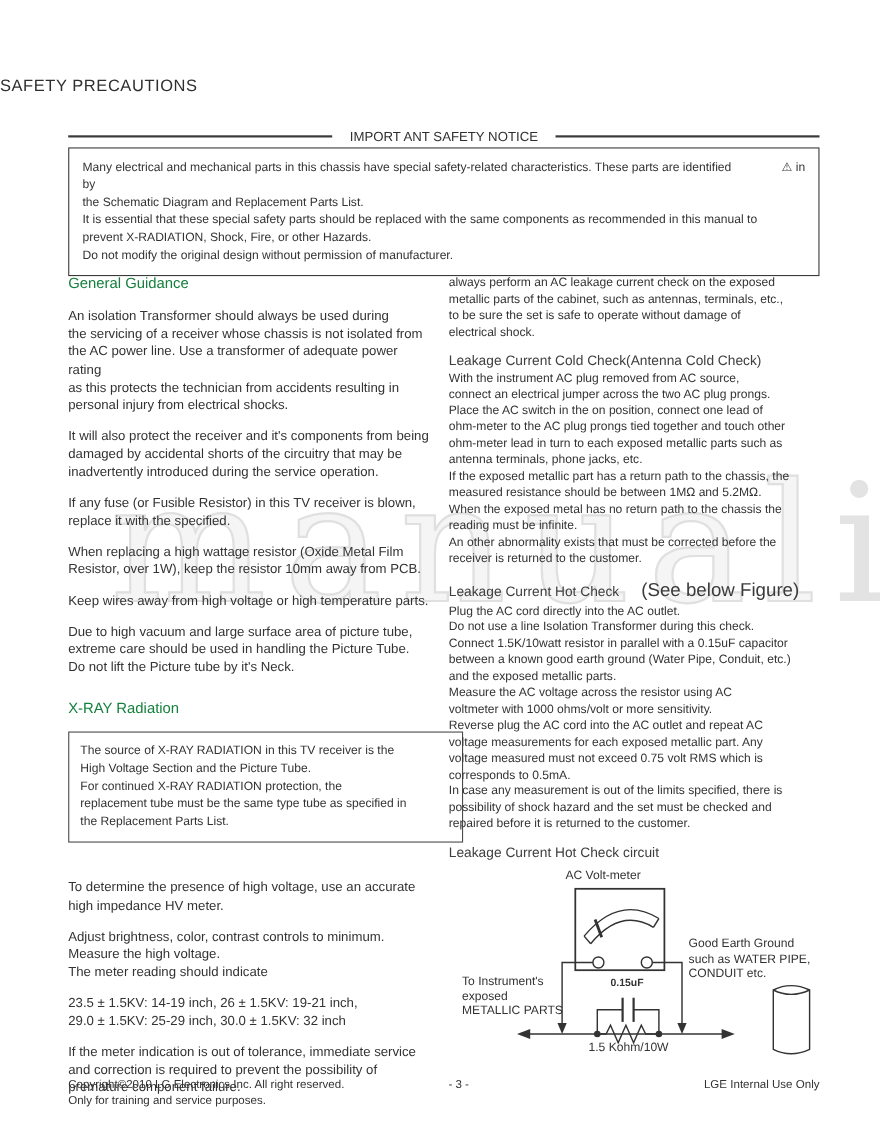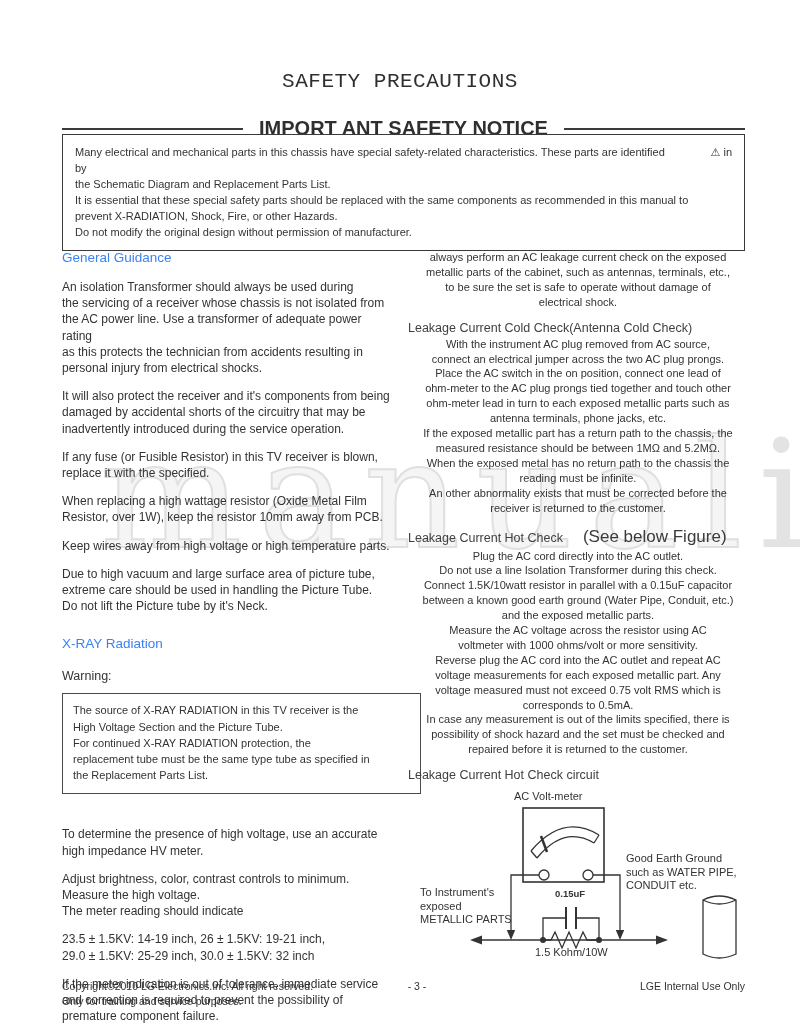--- a/index.html
+++ b/index.html
@@ -18,60 +18,60 @@
     font-family:"DejaVu Serif", serif;
     font-size:150px; letter-spacing:16px; line-height:1;
     color:#f5f5f5; -webkit-text-stroke:2px #e0e0e0;
     user-select:none; white-space:nowrap;
   }
   .watermark .wm-solid { color:#e3e3e3; -webkit-text-stroke:0px transparent; }
 
   
   .doc-title {
     position:absolute; top:70px; left:0; width:100%;
-    text-align:center; font-size:21px; font-weight:400;
-    letter-spacing:0.5px; color:#2f2f2f; z-index:1;font-family:Liberation Mono, monospace;
+    text-align:left; font-size:15px; font-weight:400;
+    letter-spacing:0.5px; color:#2f2f2f; z-index:1;
   }
 
   
   .notice-head {
     position:absolute; top:117px; left:62px; width:683px;
     display:flex; align-items:center; z-index:1;
   }
   .notice-head .rule { flex:1; border-top:2px solid #3a3a3a; }
   .notice-head .notice-title {
-    padding:0 16px; font-size:20px; font-weight:700;
+    padding:0 16px; font-size:12px; font-weight:400;
     white-space:nowrap; color:#2f2f2f;
   }
 
   
   .notice-box {
     position:absolute; top:134px; left:62px; width:683px;
     border:1.5px solid #3a3a3a; padding:9px 12px 10px 12px;
     font-size:11px; line-height:16px; z-index:1; background:transparent;
   }
   .notice-line1 { display:flex; justify-content:space-between;gap:24px; }
   .notice-line1 .tri { white-space:nowrap; padding-left:8px; }
   .prewrap { white-space:pre-line; }
 
   
   .col { position:absolute; top:250px; z-index:1; }
   .col-left  { left:62px;  width:332px; }
   .col-right { left:408px; width:340px; }
 
   h2.section {
-    font-size:13.5px; font-weight:400; color:#3b82f6;
+    font-size:13.5px; font-weight:400; color:#15803d;
     margin-bottom:14px;
   }
   h3.subsection {
     font-size:12.5px; font-weight:400; color:#404040;
     margin-bottom:2px;
   }
   .col-left p  { font-size:12px; line-height:16.2px; margin-bottom:12px; }
-  .col-right p { font-size:11px; line-height:14.9px; margin-bottom:11px;text-align:center; }
+  .col-right p { font-size:11px; line-height:14.9px; margin-bottom:11px; }
 
   .heading-gap { margin-top:22px; }
   .warning-label { font-size:12.5px; margin:18px 0 10px 0; }
   .warning-box {
     border:1.5px solid #4a4a4a; padding:8px 8px 10px 10px;
     font-size:11px; line-height:16.2px; width:359px;
   }
   .after-box { margin-top:32px; }
   .small-lines { font-size:9.5px; line-height:14.5px; margin-bottom:0px; }
   .no-gap { margin-bottom:0; }
@@ -138,21 +138,20 @@
   <p class="prewrap">If any fuse (or Fusible Resistor) in this TV receiver is blown,
 replace it with the specified.</p>
   <p class="prewrap">When replacing a high wattage resistor (Oxide Metal Film
 Resistor, over 1W), keep the resistor 10mm away from PCB.</p>
   <p class="prewrap">Keep wires away from high voltage or high temperature parts.</p>
   <p class="prewrap">Due to high vacuum and large surface area of picture tube,
 extreme care should be used in handling the Picture Tube.
 Do not lift the Picture tube by it's Neck.</p>
 
   <h2 class="section heading-gap">X-RAY Radiation</h2>
-  <div class="warning-label">Warning:</div>
   <div class="warning-box prewrap">The source of X-RAY RADIATION in this TV receiver is the
 High Voltage Section and the Picture Tube.
 For continued X-RAY RADIATION protection, the
 replacement tube must be the same type tube as specified in
 the Replacement Parts List.</div>
 
   <p class="prewrap after-box">To determine the presence of high voltage, use an accurate
 high impedance HV meter.</p>
   <p class="prewrap no-gap">Adjust brightness, color, contrast controls to minimum.
 Measure the high voltage.

